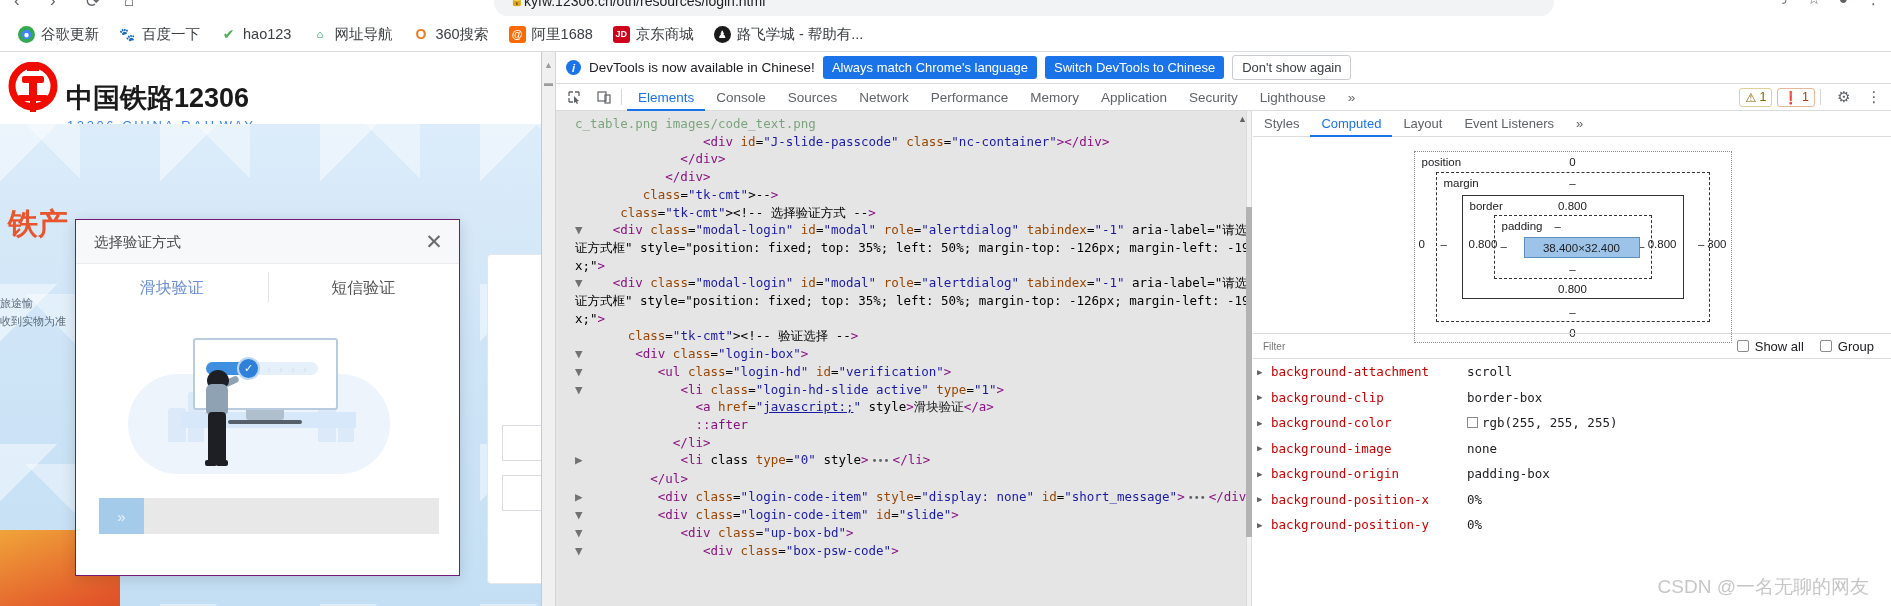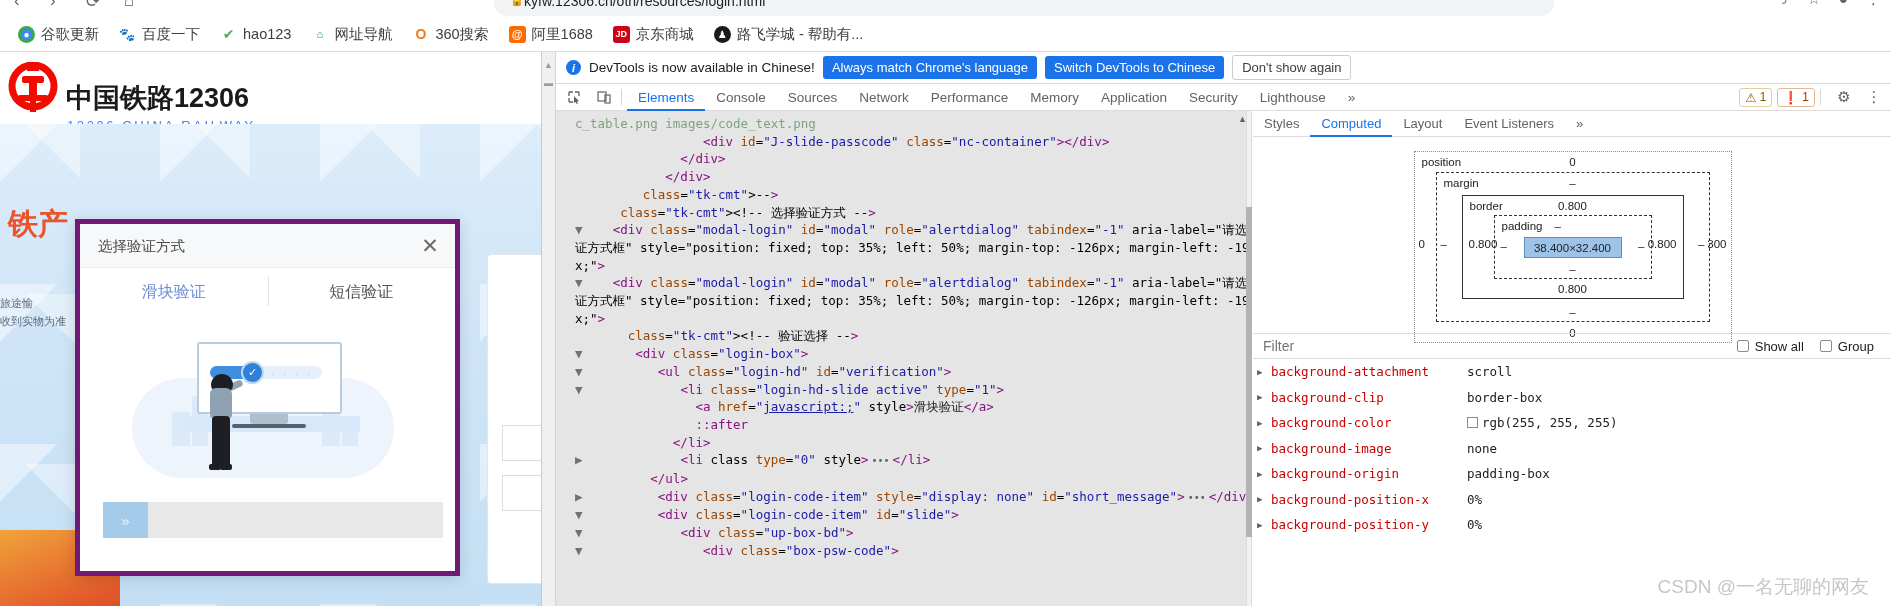--- a/index.html
+++ b/index.html
@@ -56,21 +56,21 @@
   #hero-sub { position:absolute; left:0; top:170px; width:120px; font-size:11px; color:#5a6b7a; line-height:18px; }
   #hero-photo { position:absolute; left:0px; top:406px; width:120px; height:148px;
      background:linear-gradient(160deg,#f0a43a,#e2562a 55%,#b53a1d); }
   #login-card { position:absolute; left:487px; top:130px; width:240px; height:330px; background:#fff;
      border:1px solid #e3e6ea; border-radius:4px; }
   .lc-field { position:absolute; left:14px; width:190px; height:36px; border:1px solid #d9dde2; background:#fff; }
 
   
   #verify-modal {
     position:absolute; left:75px; top:167px; width:385px; height:357px;
-    background:#fff; border:5px solid #701a75; box-shadow:0 3px 14px rgba(0,0,0,.14);
+    background:#fff; border:1px solid #701a75; box-shadow:0 3px 14px rgba(0,0,0,.14);
   }
   #vm-head { position:relative; height:44px; background:#f7f8f9; border-bottom:1px solid #ececec; }
   #vm-title { position:absolute; left:18px; top:13px; font-size:14.5px; color:#4a4a4a; }
   #vm-close { position:absolute; right:12px; top:8px; width:26px; height:26px; cursor:pointer;
               display:flex; align-items:center; justify-content:center; color:#6b6b6b; font-size:21px; line-height:1; }
   #vm-tabs { position:relative; height:48px; display:flex; }
   .vm-tab { flex:1; display:flex; align-items:center; justify-content:center;
             font-size:16px; cursor:pointer; }
   .vm-tab.active { color:#6d8ed6; }
   .vm-tab.inactive { color:#555; }
@@ -163,29 +163,29 @@
   
   #boxmodel { position:relative; margin:14px auto 0 auto; width:318px; height:192px; }
   .bx { position:absolute; display:flex; align-items:flex-start; justify-content:flex-start; }
   .bx-label { position:absolute; left:7px; top:4px; font-size:11.5px; color:#202124;
               font-family:"Liberation Sans","DejaVu Sans",sans-serif; }
   .bx-val { position:absolute; font-size:11.5px; color:#202124; text-align:center; }
   #bx-position { left:0; top:0; width:318px; height:192px; border:1px dotted #8d8d8d; }
   #bx-margin { left:22px; top:21px; width:274px; height:150px; border:1px dashed #333; }
   #bx-border { left:48px; top:44px; width:222px; height:104px; border:1px solid #333; }
   #bx-padding { left:80px; top:64px; width:158px; height:64px; border:1px dashed #333; }
-  #bx-content { position:absolute; left:110px; top:86px; width:98px; height:21px; background:#9dc3e8;
+  #bx-content { position:absolute; left:110px; top:86px; width:116px; height:21px; background:#9dc3e8;
                 border:1px solid #5b8fc0; font-size:11.5px; color:#202124; display:flex;
                 align-items:center; justify-content:center; }
 
   
   #dt-filterrow { position:absolute; left:0; top:222px; width:639px; height:26px;
                   border-top:1px solid #dcdcdc; border-bottom:1px solid #dcdcdc;
                   display:flex; align-items:center; padding:0 8px; gap:6px; }
-  #dt-filter-input { flex:0 0 auto; width:180px; border:none; outline:none; font-size:14px; color:#5f6368; background:transparent; }
+  #dt-filter-input { flex:0 0 auto; width:180px; border:none; outline:none; font-size:10px; color:#5f6368; background:transparent; }
   .cbx { width:12px; height:12px; border:1px solid #8b8b8b; border-radius:2px; display:inline-block; background:#fff; }
   .cbx-lbl { font-size:13px; color:#202124; margin-right:10px; }
 
   #dt-props { position:absolute; left:0; top:248px; width:639px; height:247px; overflow:hidden;
               font-family:"DejaVu Sans Mono","Liberation Mono",monospace; font-size:12.5px; }
   .prop-row { display:flex; align-items:center; height:25.5px; padding-left:4px; }
   .prop-tri { color:#5f6368; font-size:9px; width:14px; }
   .prop-name { color:#c80000; width:196px; }
   .prop-val { color:#202124; display:flex; align-items:center; gap:4px; }
   .swatch { width:11px; height:11px; border:1px solid #8b8b8b; background:#fff; display:inline-block; }

